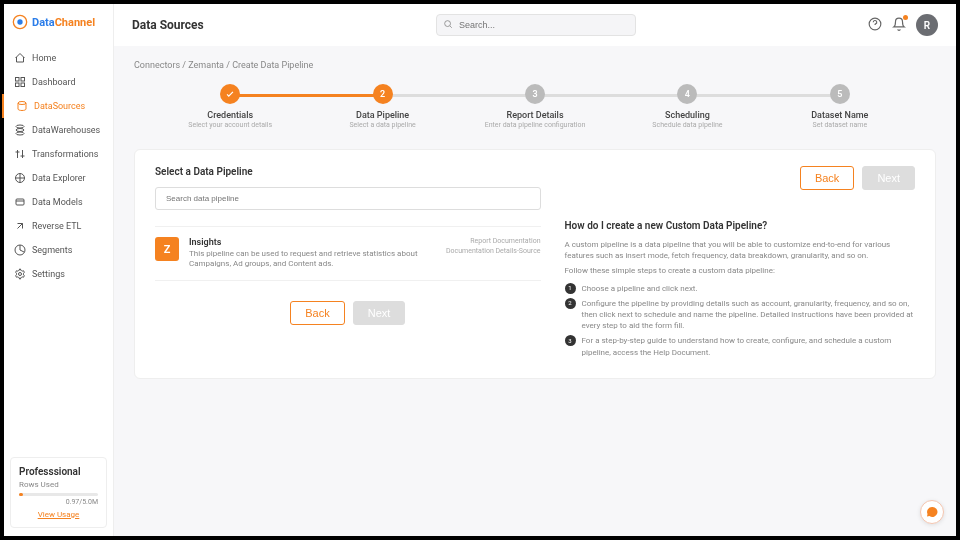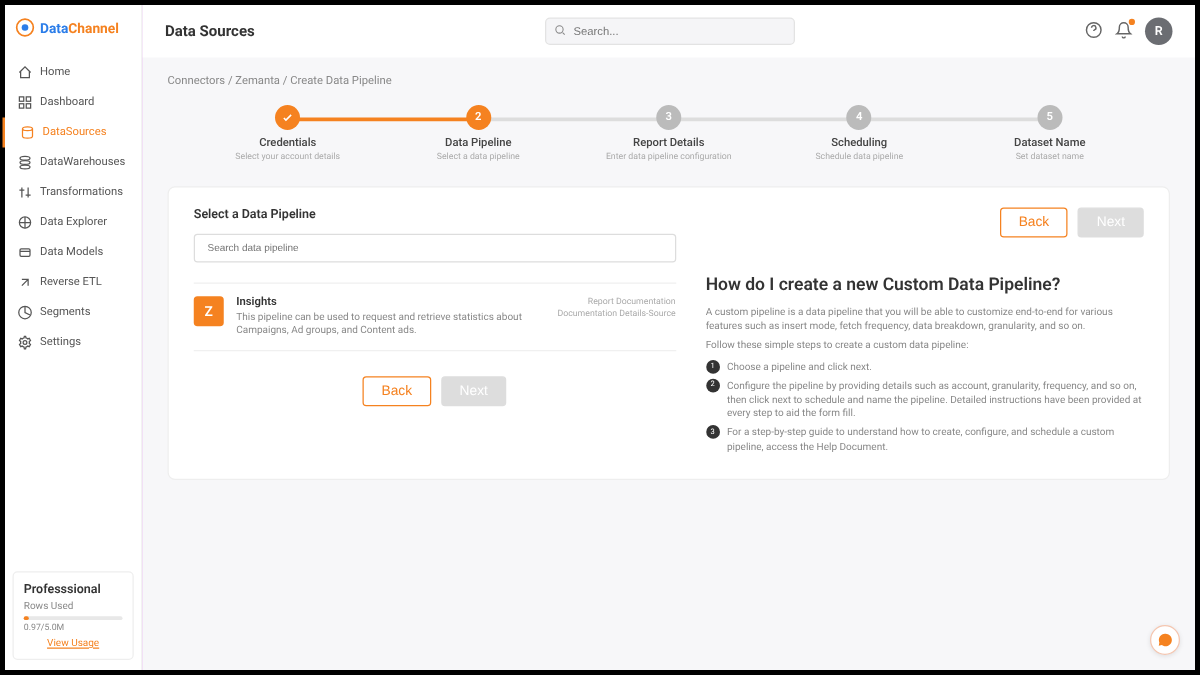--- a/index.html
+++ b/index.html
@@ -13,21 +13,21 @@
     .logo-text .channel { color: #f58220; }
     .nav { flex: 1; padding-top: 6px; }
     .nav-item { display: flex; align-items: center; gap: 6px; padding: 6px 10px; cursor: pointer; font-size: 9px; color: #555; }
     .nav-item.active { color: #f58220; border-left: 2px solid #f58220; margin-left: -2px; padding-left: 12px; }
     .nav-item svg { width: 12px; height: 12px; flex-shrink: 0; }
     .plan-card { margin: 8px 6px; padding: 8px; border: 1px solid #eee; border-radius: 4px; font-size: 8px; }
     .plan-card .title { font-weight: 600; color: #333; font-size: 10px; }
     .plan-card .rows-label { color: #888; margin-top: 3px; }
     .plan-card .bar { height: 3px; background: #e8e8e8; border-radius: 2px; margin-top: 4px; position: relative; }
     .plan-card .bar::before { content: ''; position: absolute; height: 100%; width: 5%; background: #f58220; border-radius: 2px; }
-    .plan-card .usage { color: #888; font-size: 7px; margin-top: 2px; }
+    .plan-card .usage { text-align: right; color: #888; font-size: 7px; margin-top: 2px; }
     .plan-card .view-usage { color: #f58220; text-decoration: underline; margin-top: 4px; display: block; text-align: center; font-size: 8px; }
     .main { flex: 1; background: #f7f7f9; display: flex; flex-direction: column; overflow: hidden; justify-content: center; }
     .topbar { background: #fff; display: flex; align-items: center; padding: 10px 18px; gap: 14px; }
     .topbar-title { font-weight: 700; font-size: 12px; }
     .search-box { margin-left: auto; margin-right: auto; position: relative; width: 200px; }
     .search-box input { width: 100%; padding: 5px 8px 5px 22px; border: 1px solid #e3e3e3; border-radius: 4px; background: #f5f5f7; font-size: 9px; }
     .search-box svg { position: absolute; left: 7px; top: 5px; width: 10px; height: 10px; color: #888; }
     .topbar-icons { display: flex; align-items: center; gap: 10px; }
     .topbar-icons .icon-btn { position: relative; cursor: pointer; }
     .topbar-icons svg { width: 14px; height: 14px; color: #666; }
@@ -56,21 +56,21 @@
     .pipeline-info { flex: 1; }
     .pipeline-name { font-size: 9px; font-weight: 600; margin-bottom: 2px; }
     .pipeline-desc { font-size: 8px; color: #888; line-height: 1.3; }
     .pipeline-links { font-size: 7px; color: #aaa; text-align: right; line-height: 1.4; }
     .pipeline-links div { white-space: nowrap; }
     .btn-row { display: flex; gap: 8px; justify-content: flex-end; }
     .btn-row.left-bottom { justify-content: center; margin-top: 20px; }
     .btn { padding: 5px 14px; border-radius: 3px; font-size: 11px; cursor: pointer; border: 1px solid transparent; }
     .btn.back { background: #fff; border: 1px solid #f58220; color: #f58220; }
     .btn.next { background: #ddd; color: #fff; border: 1px solid #ddd; }
-    .help-title { font-size: 14px; font-weight: 600; margin-bottom: 8px; margin-top: 30px; }
+    .help-title { font-size: 10px; font-weight: 600; margin-bottom: 8px; margin-top: 30px; }
     .help-intro { font-size: 8px; color: #888; line-height: 1.4; margin-bottom: 4px; }
     .help-steps { margin-top: 6px; }
     .help-step { display: flex; gap: 6px; font-size: 8px; color: #888; line-height: 1.4; margin-bottom: 4px; }
     .help-step-num { width: 11px; height: 11px; border-radius: 50%; background: #333; color: #fff; display: flex; align-items: center; justify-content: center; font-size: 6px; flex-shrink: 0; }
     .chat-fab { position: absolute; right: 12px; bottom: 12px; width: 24px; height: 24px; border-radius: 50%; background: #fff; border: 1px solid #f5c6b0; display: flex; align-items: center; justify-content: center; box-shadow: 0 1px 4px rgba(0,0,0,0.1); cursor: pointer; }
     .chat-fab svg { width: 12px; height: 12px; color: #f58220; }
   </style>
 </head>
 <body>
 

